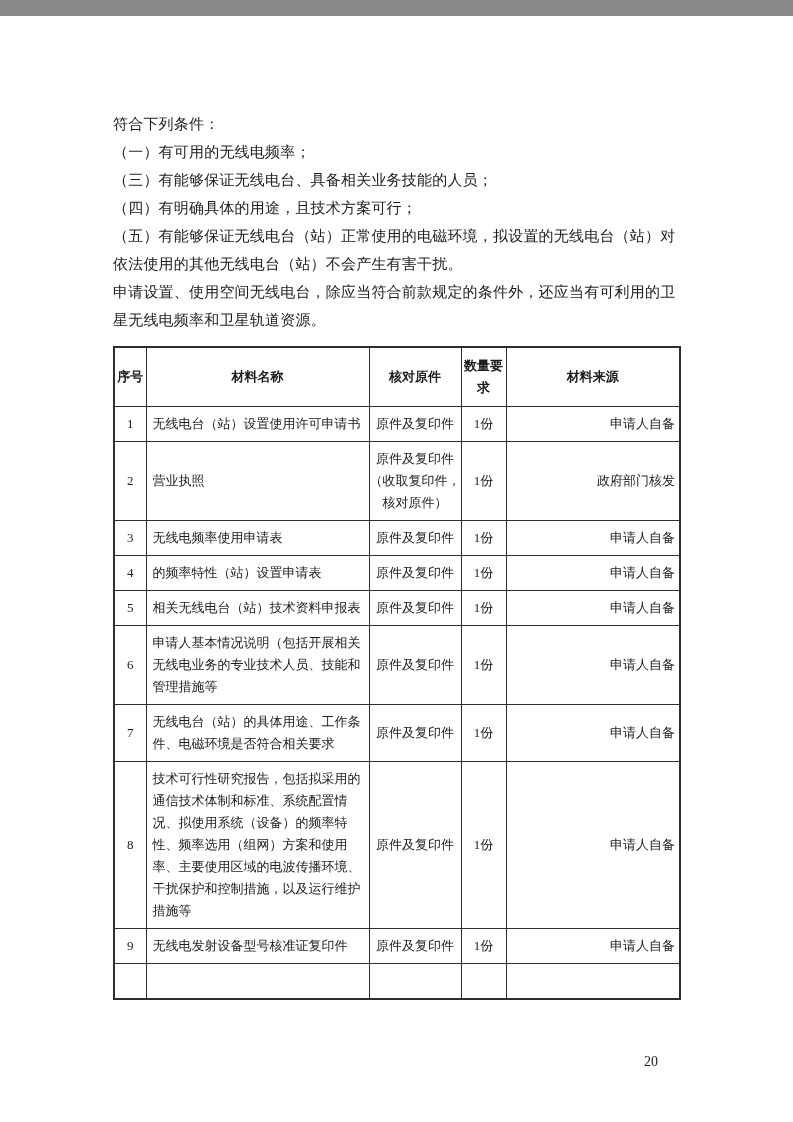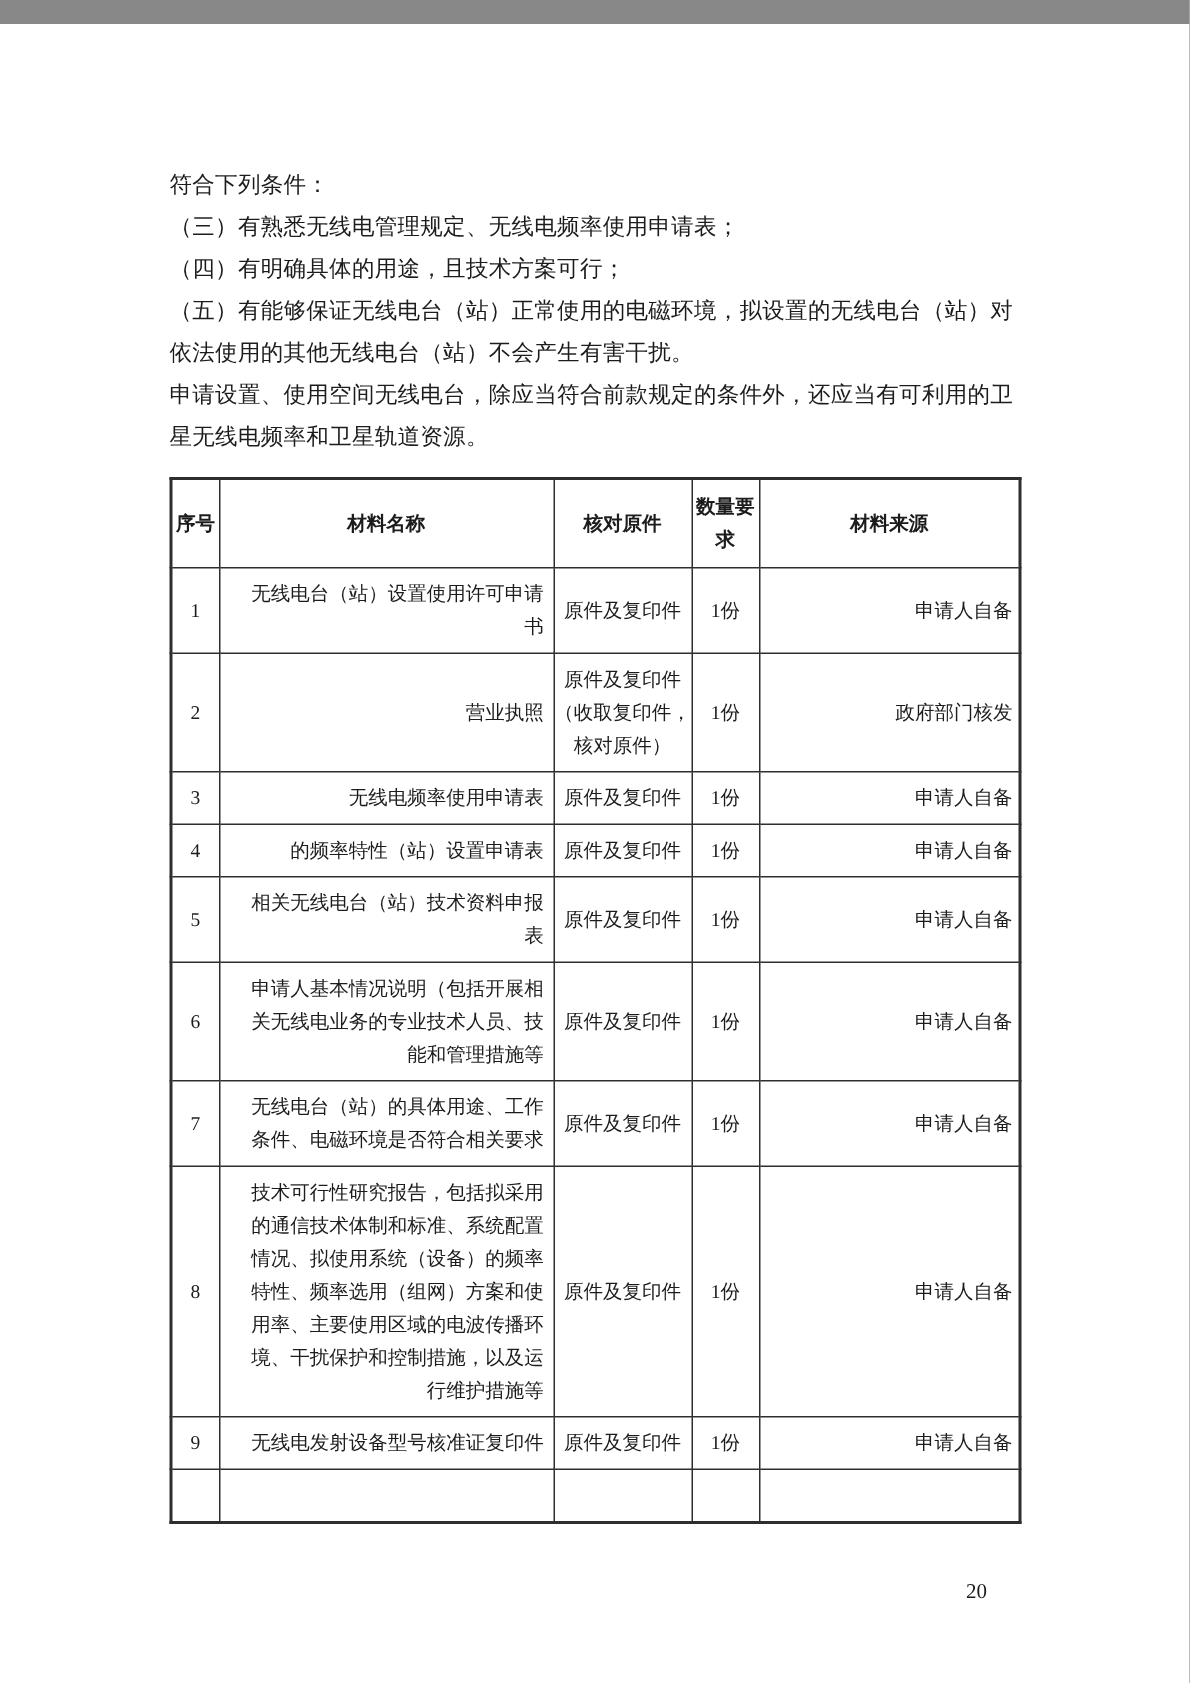--- a/index.html
+++ b/index.html
@@ -21,35 +21,36 @@
     vertical-align:middle; overflow:hidden;
   }
   .materials th { font-weight:bold; text-align:center; padding:7px 2px; }
   .materials td { padding:6px 4px; }
   .col-no     { width:32px; }
   .col-name   { width:223px; }
   .col-form   { width:92px; }
   .col-qty    { width:45px; }
   .col-source { width:174px; }
   td.cell-no     { text-align:center; padding:6px 1px; }
-  td.cell-name   { text-align:right; padding-left:20px; padding-right:6px; }
+  td.cell-name   { text-align:left; padding-left:6px; padding-right:6px; }
   td.cell-form   { text-align:center; white-space:pre-line; padding-left:0; padding-right:0; }
   td.cell-qty    { text-align:center; padding:6px 1px; }
   td.cell-source { text-align:right; padding-left:10px; }
   .materials td:empty::after { content:"\00a0"; }
   .page-number { position:absolute; left:644px; top:1038px; font-size:14px; color:#1c1c1c; }
 </style>
 </head>
 <body>
 
 <div class="page">
   <div class="content">
 
     <div class="para">符合下列条件：</div>
-    <div class="para">（三）有熟悉无线电管理规定、无线电频率使用申请表；</div>
+    <div class="para">（一）有可用的无线电频率；</div>
+    <div class="para">（三）有能够保证无线电台、具备相关业务技能的人员；</div>
     <div class="para">（四）有明确具体的用途，且技术方案可行；</div>
     <div class="para">（五）有能够保证无线电台（站）正常使用的电磁环境，拟设置的无线电台（站）对依法使用的其他无线电台（站）不会产生有害干扰。</div>
     <div class="para">申请设置、使用空间无线电台，除应当符合前款规定的条件外，还应当有可利用的卫星无线电频率和卫星轨道资源。</div>
 
 
     <table class="materials">
       <colgroup>
         <col class="col-no">
           <col class="col-name">
           <col class="col-form">

